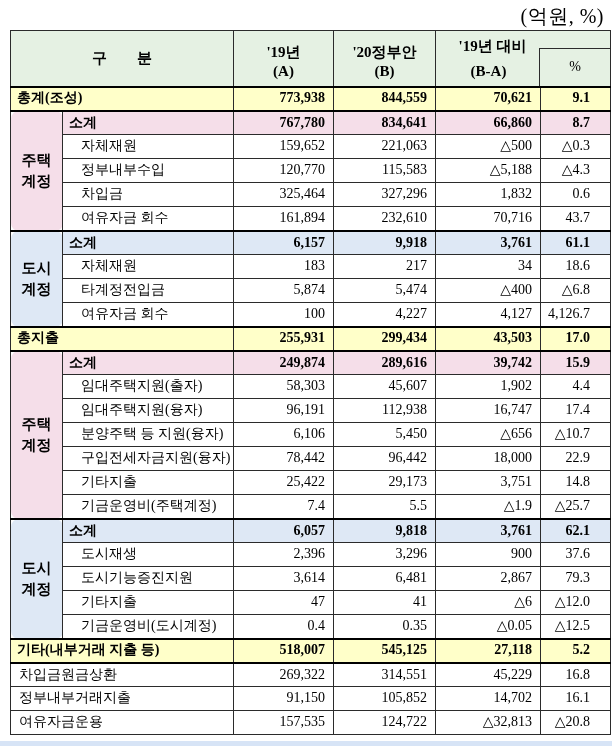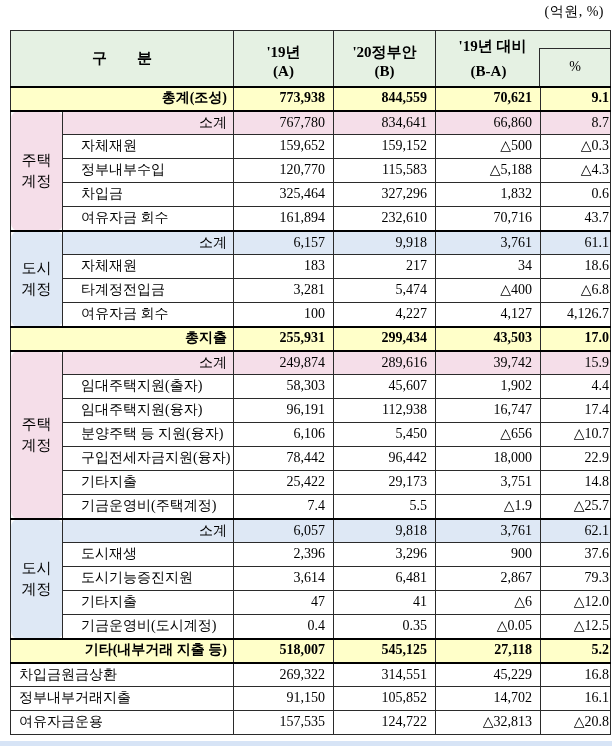--- a/index.html
+++ b/index.html
@@ -2,21 +2,21 @@
 <html><head>
 <meta charset="utf-8">
 <style>
   html,body{margin:0;padding:0;}
   body{
     width:612px;height:746px;position:relative;background:#ffffff;
     font-family:"Liberation Serif","DejaVu Serif",serif;color:#000;
     overflow:hidden;
   }
   .unit-label{
-    position:absolute;top:3px;right:8px;font-size:14px;letter-spacing:0.5px;
+    position:absolute;top:3px;right:8px;font-size:20px;letter-spacing:0.5px;
   }
   table.budget{
     position:absolute;left:10px;top:30px;width:600px;
     border-collapse:collapse;table-layout:fixed;
     border:1px solid #0369a1;
   }
   col.c-group{width:52px}
   col.c-item{width:171px}
   col.c-a{width:100px}
   col.c-b{width:102px}
@@ -38,31 +38,31 @@
   .th-diff{position:relative;padding:0;}
   .th-diff .diff-t{position:absolute;left:4px;top:7px;width:105px;text-align:center;}
   .th-diff .diff-ba{position:absolute;left:0;bottom:5px;width:105px;}
   .th-diff .pct-box{
     position:absolute;right:0;top:17px;bottom:0;width:70px;
     border-left:1px solid #2b2b2b;border-top:1px solid #2b2b2b;
     display:flex;align-items:center;justify-content:center;
     font-weight:normal;font-size:14px;
   }
   td.num{text-align:right;padding-right:8px;}
-  td.pct{text-align:right;padding-right:1px;}
+  td.pct{text-align:right;padding-right:20px;}
   td.lbl-item{text-align:left;padding-left:18px;}
-  td.lbl-center{text-align:right;}
+  td.lbl-center{text-align:left;}
   td.lbl-bottom{text-align:left;padding-left:8px;}
   td.group{
     text-align:center;font-weight:bold;white-space:pre-line;
     vertical-align:middle;font-size:15px;line-height:1.35;padding:0 2px;border-radius:8px;
   }
   tr.thick-top td{border-top:2px solid #000;}
   tr.row-total td{background:#FFFFC9;font-weight:bold;}
-  tr.row-subtotal td{font-weight:normal;}
+  tr.row-subtotal td{font-weight:bold;}
   tr.tint-pink td{background:#F5DEE9;}
   tr.tint-blue td{background:#DEE8F5;}
   td.bg-pink{background:#F5DEE9;}
   td.bg-blue{background:#DEE8F5;}
   .bottom-strip{
     position:absolute;left:0;right:0;bottom:0;height:5px;background:#D7E4F6;
   }
 </style>
 </head>
 <body>
@@ -109,21 +109,21 @@
 계정</td>
         <td class="lbl-center">소계</td>
         <td class="num">767,780</td>
         <td class="num">834,641</td>
         <td class="num">66,860</td>
         <td class="pct">8.7</td>
       </tr>
       <tr>
         <td class="lbl-item">자체재원</td>
         <td class="num">159,652</td>
-        <td class="num">159,152</td>
+        <td class="num">221,063</td>
         <td class="num">△500</td>
         <td class="pct">△0.3</td>
       </tr>
       <tr>
         <td class="lbl-item">정부내부수입</td>
         <td class="num">120,770</td>
         <td class="num">115,583</td>
         <td class="num">△5,188</td>
         <td class="pct">△4.3</td>
       </tr>
@@ -152,21 +152,21 @@
       </tr>
       <tr>
         <td class="lbl-item">자체재원</td>
         <td class="num">183</td>
         <td class="num">217</td>
         <td class="num">34</td>
         <td class="pct">18.6</td>
       </tr>
       <tr>
         <td class="lbl-item">타계정전입금</td>
-        <td class="num">3,281</td>
+        <td class="num">5,874</td>
         <td class="num">5,474</td>
         <td class="num">△400</td>
         <td class="pct">△6.8</td>
       </tr>
       <tr>
         <td class="lbl-item">여유자금 회수</td>
         <td class="num">100</td>
         <td class="num">4,227</td>
         <td class="num">4,127</td>
         <td class="pct">4,126.7</td>

